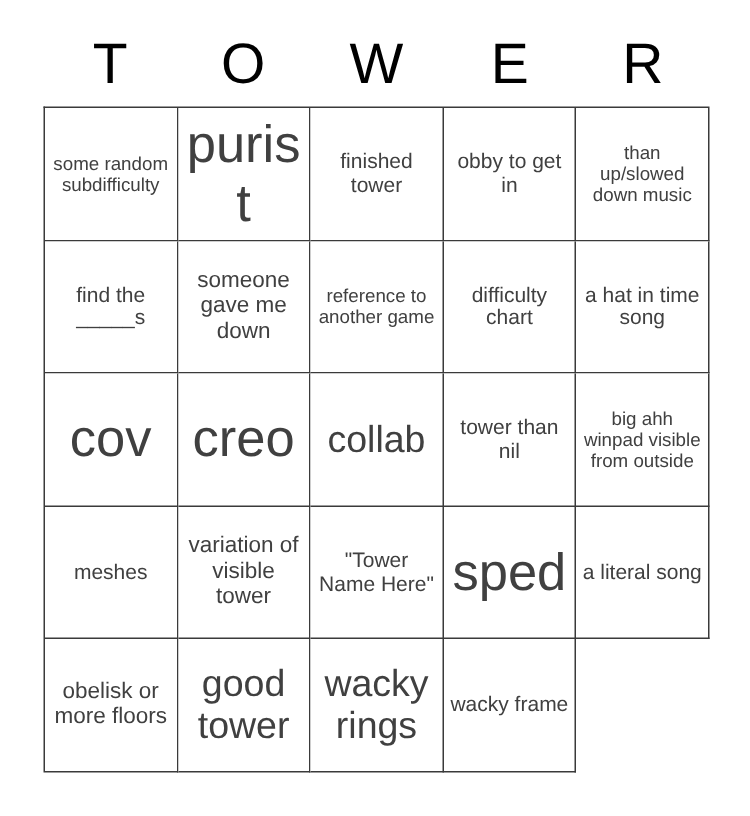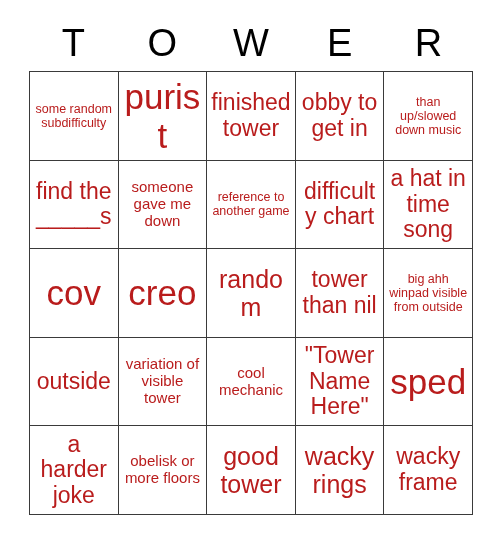--- a/index.html
+++ b/index.html
@@ -65,25 +65,25 @@
     text-align: center;
     padding: 2px 3px;
     overflow: hidden;
     background: #ffffff;
   }
   .cell-text {
     display: block;
     width: 100%;
     line-height: 1.12;
     word-wrap: break-word;
-    color: #b91c1c;
+    color: #404040;
   }
   .size-xl .cell-text { font-size: 35px; }
   .size-lg .cell-text { font-size: 25px; }
-  .size-md .cell-text { font-size: 23px; }
+  .size-md .cell-text { font-size: 14px; }
   .size-sm .cell-text { font-size: 15px; }
   .size-xs .cell-text { font-size: 12.5px; }
 </style>
 </head>
 <body>
 
 <div class="card">
 
   <div class="header">
     <div class="header-letter">T</div>
@@ -126,47 +126,44 @@
         <span class="cell-text">a hat in time song</span>
       </div>
 
     <div class="cell size-xl">
         <span class="cell-text">cov</span>
       </div>
     <div class="cell size-xl">
         <span class="cell-text">creo</span>
       </div>
     <div class="cell size-lg">
-        <span class="cell-text">random</span>
+        <span class="cell-text">collab</span>
       </div>
     <div class="cell size-md">
         <span class="cell-text">tower than nil</span>
       </div>
     <div class="cell size-xs">
         <span class="cell-text">big ahh winpad visible from outside</span>
       </div>
 
     <div class="cell size-md">
-        <span class="cell-text">outside</span>
+        <span class="cell-text">meshes</span>
       </div>
     <div class="cell size-sm">
         <span class="cell-text">variation of visible tower</span>
-      </div>
-    <div class="cell size-sm">
-        <span class="cell-text">cool mechanic</span>
       </div>
     <div class="cell size-md">
         <span class="cell-text">"Tower Name Here"</span>
       </div>
     <div class="cell size-xl">
         <span class="cell-text">sped</span>
       </div>
 
     <div class="cell size-md">
-        <span class="cell-text">a harder joke</span>
+        <span class="cell-text">a literal song</span>
       </div>
     <div class="cell size-sm">
         <span class="cell-text">obelisk or more floors</span>
       </div>
     <div class="cell size-lg">
         <span class="cell-text">good tower</span>
       </div>
     <div class="cell size-lg">
         <span class="cell-text">wacky rings</span>
       </div>

